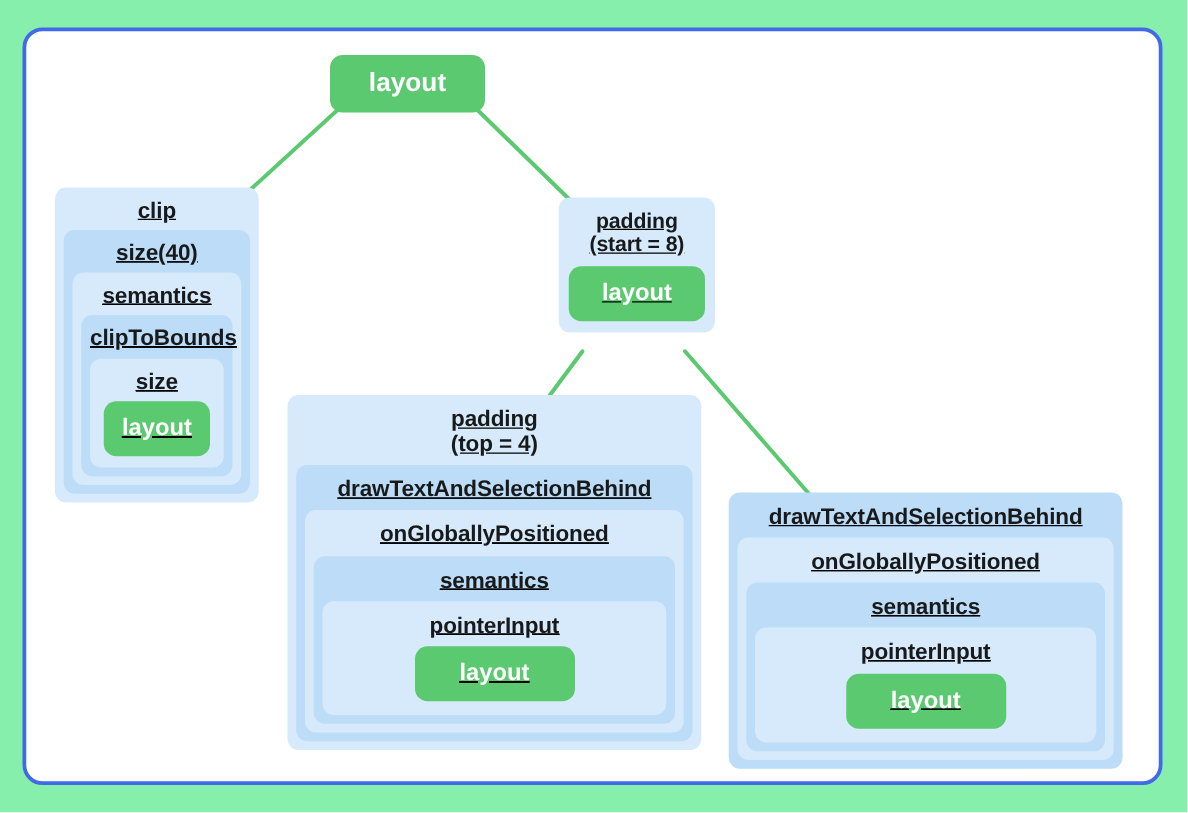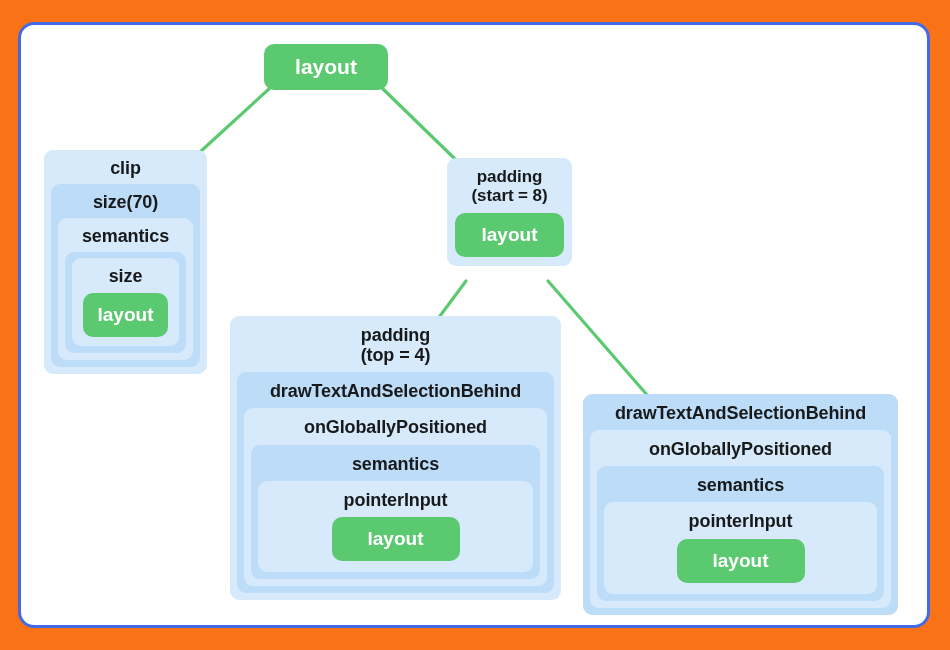--- a/index.html
+++ b/index.html
@@ -7,21 +7,21 @@
     padding: 0;
     background: #ffffff;
   }
   body {
     font-family: "Liberation Sans", sans-serif;
   }
   #canvas {
     position: relative;
     width: 950px;
     height: 650px;
-    background: #f97316;
+    background: #86efac;
     overflow: hidden;
   }
   #frame {
     position: absolute;
     left: 18px;
     top: 22px;
     width: 912px;
     height: 606px;
     box-sizing: border-box;
     border: 3px solid #4169e8;
@@ -39,20 +39,21 @@
 
   
   .node {
     position: absolute;
     box-sizing: border-box;
   }
   .box {
     box-sizing: border-box;
     border-radius: 9px;
     text-align: center;
+    text-decoration: underline;
   }
   .blue-a { background: #d6eafb; }
   .blue-b { background: #bcdcf7; }
   .label {
     display: block;
     color: #18191a;
     font-weight: bold;
     line-height: 1.12;
     white-space: pre-line;
     letter-spacing: -0.1px;
@@ -132,24 +133,25 @@
   </svg>
 
   <div class="node green" id="root-node">
     <span>layout</span>
   </div>
 
   <div class="node" id="clip-stack">
     <div class="box blue-a">
       <span class="label">clip</span>
       <div class="box blue-b">
-        <span class="label">size(70)</span>
+        <span class="label">size(40)</span>
         <div class="box blue-a">
           <span class="label">semantics</span>
           <div class="box blue-b">
+            <span class="label">clipToBounds</span>
             <div class="box blue-a">
               <span class="label">size</span>
               <div class="green">
                 <span>layout</span>
               </div>
             </div>
           </div>
         </div>
       </div>
     </div>

